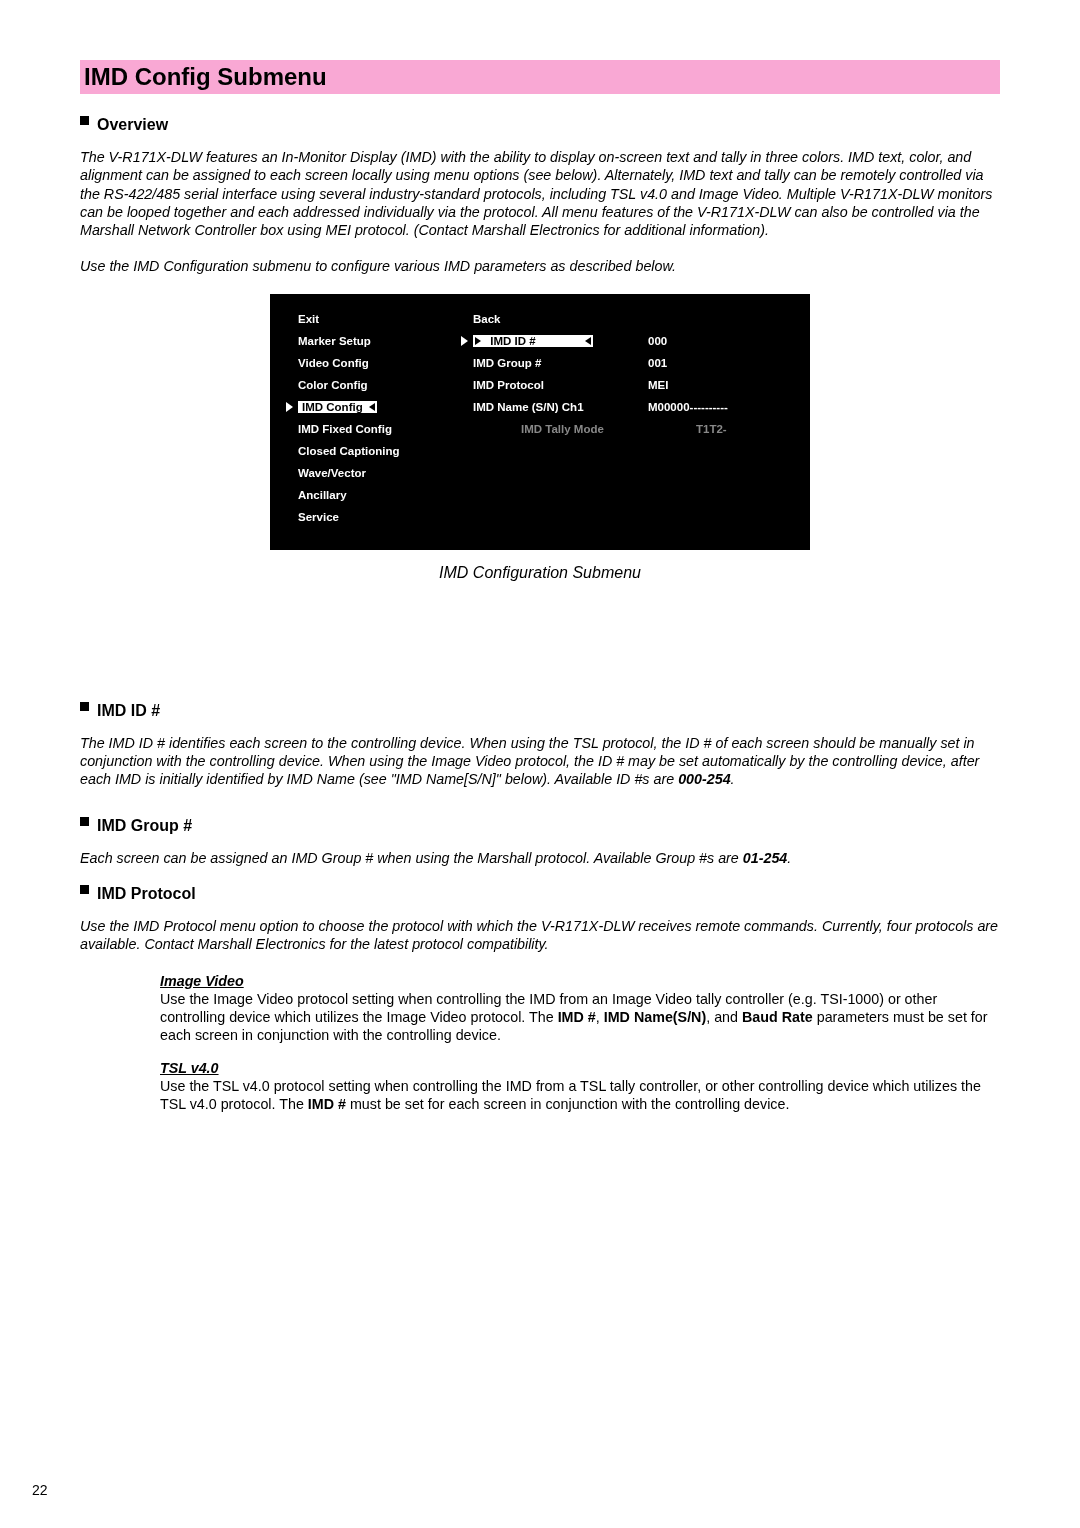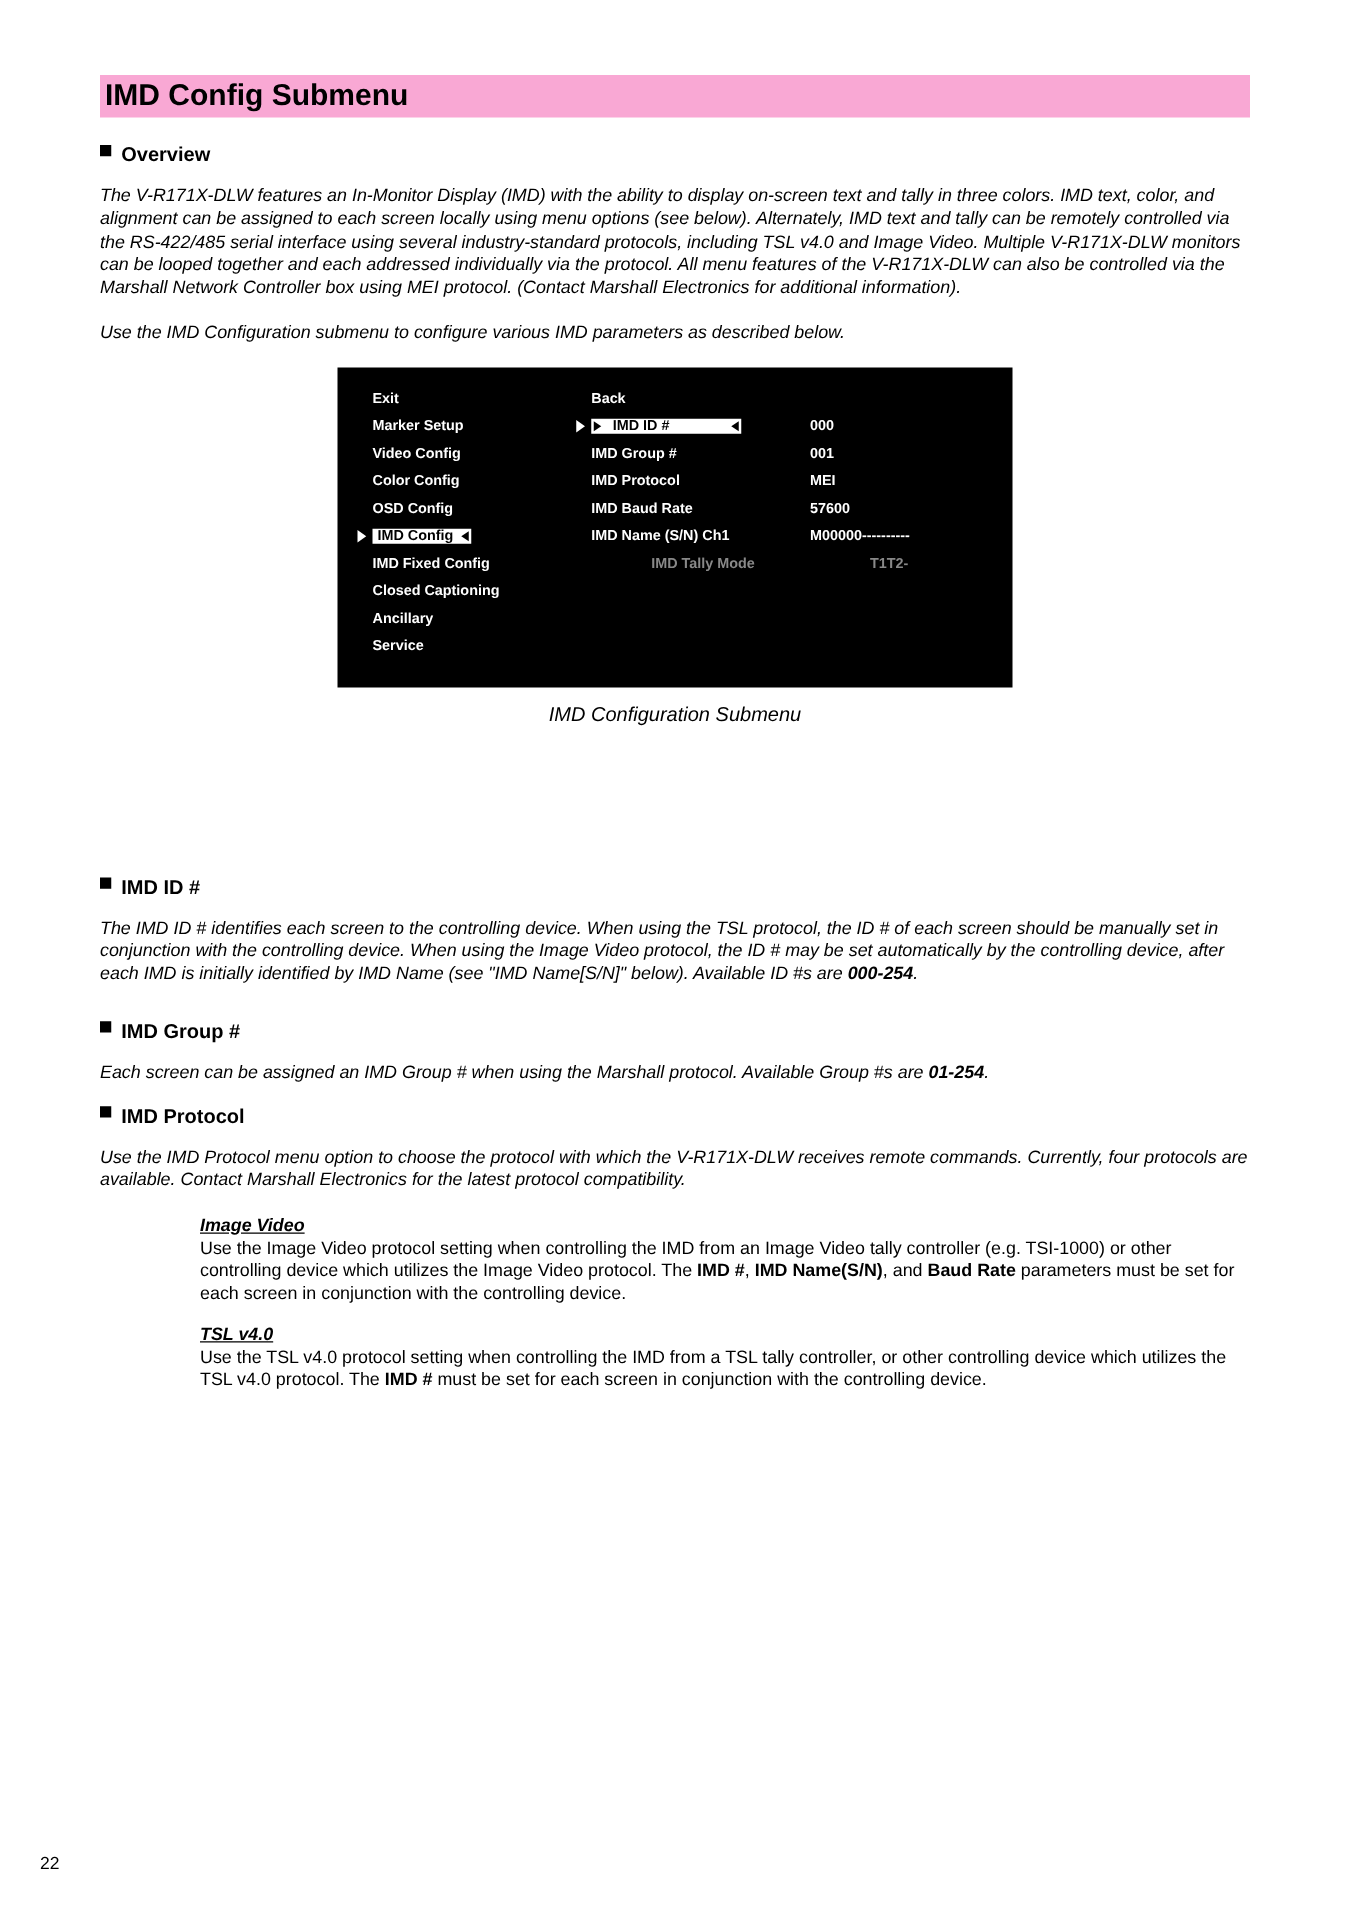--- a/index.html
+++ b/index.html
@@ -156,40 +156,40 @@
       <div class="imd-col1">Video Config</div>
       <div class="imd-col2"><span>IMD Group #</span></div>
       <div class="imd-col3"><span>001</span></div>
     </div>
     <div class="imd-row">
       <div class="imd-col1">Color Config</div>
       <div class="imd-col2"><span>IMD Protocol</span></div>
       <div class="imd-col3"><span>MEI</span></div>
     </div>
     <div class="imd-row">
-      <div class="imd-col1">OSD Config</div>
-      <div class="imd-col2"><span>IMD Baud Rate</span></div>
-      <div class="imd-col3"><span>57600</span></div>
-    </div>
-    <div class="imd-row">
       <div class="imd-col1"><span class="tri-left-out"></span><span class="sel-wide" style="padding-left: 4px; padding-right: 14px;">IMD Config<span class="tri-sel-r"></span></span></div>
       <div class="imd-col2"><span>IMD Name (S/N) Ch1</span></div>
       <div class="imd-col3"><span>M00000----------</span></div>
     </div>
     <div class="imd-row">
       <div class="imd-col1">IMD Fixed Config</div>
       <div class="imd-col2"><span class="grey">IMD Tally Mode</span></div>
       <div class="imd-col3"><span class="grey">T1T2-</span></div>
     </div>
     <div class="imd-row">
       <div class="imd-col1">Closed Captioning</div>
       <div class="imd-col2"></div>
       <div class="imd-col3"></div>
     </div>
     <div class="imd-row">
+      <div class="imd-col1">Wave/Vector</div>
+      <div class="imd-col2"></div>
+      <div class="imd-col3"></div>
+    </div>
+    <div class="imd-row">
       <div class="imd-col1">Ancillary</div>
       <div class="imd-col2"></div>
       <div class="imd-col3"></div>
     </div>
     <div class="imd-row">
       <div class="imd-col1">Service</div>
       <div class="imd-col2"></div>
       <div class="imd-col3"></div>
     </div>
   </div>

